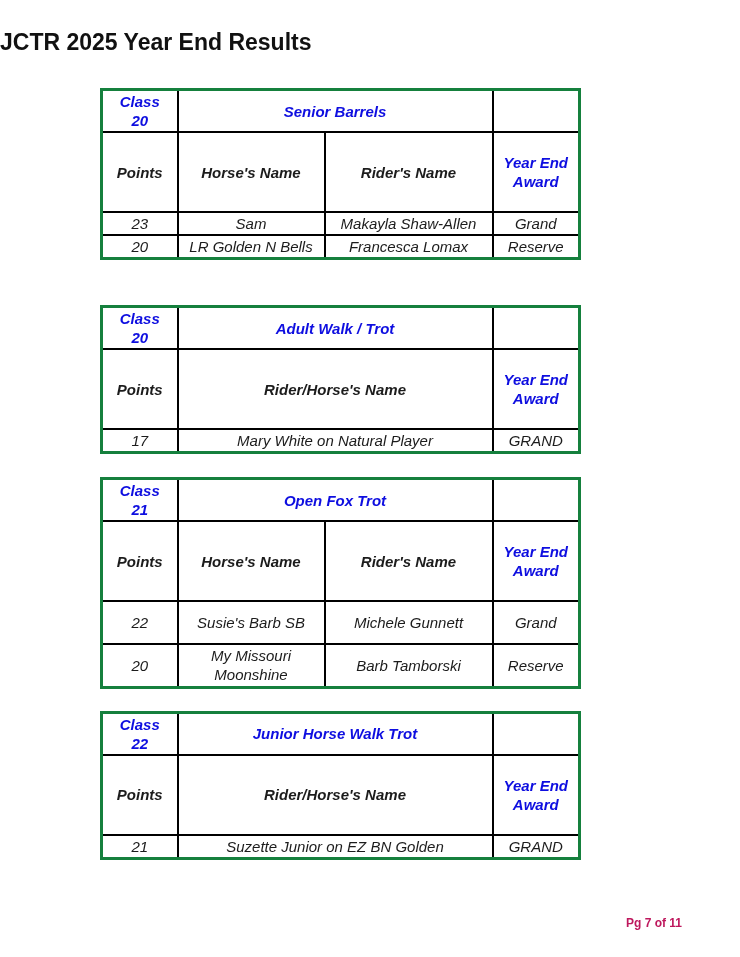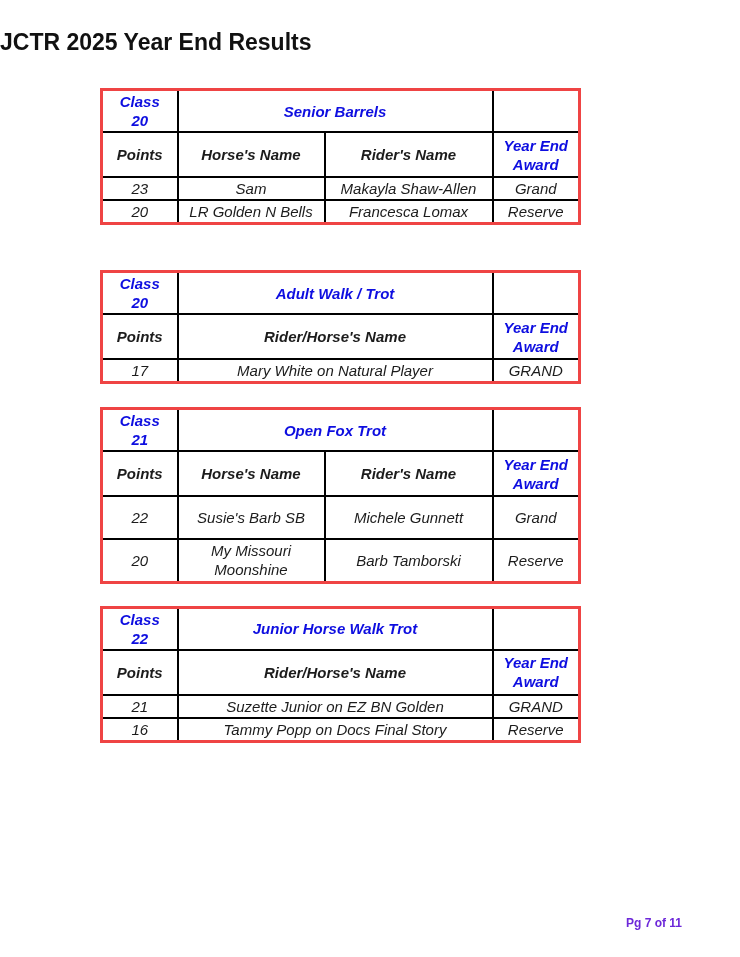--- a/index.html
+++ b/index.html
@@ -18,21 +18,21 @@
     font-weight: bold;
     line-height: 27px;
     color: #111111;
   }
 
   table.results {
     border-collapse: collapse;
     table-layout: fixed;
     width: 478px;
     margin-left: 100px;
-    border: 3px solid #ef4444;
+    border: 3px solid #15803d;
   }
   table.results td {
     border: 2px solid #000000;
     text-align: center;
     vertical-align: middle;
     font-size: 15px;
     line-height: 19px;
     padding: 1px 3px;
     overflow: hidden;
   }
@@ -41,35 +41,35 @@
   .t3 { margin-top: 23px; }
   .t4 { margin-top: 22px; }
 
   col.c-points { width: 76px; }
   col.c-horse  { width: 147px; }
   col.c-rider  { width: 168px; }
   col.c-award  { width: 87px; }
   col.c-wide   { width: 315px; }
 
   tr.row-class  { height: 42px; }
-  tr.row-header { height: 45px; }
+  tr.row-header { height: 80px; }
   tr.row-data   { height: 22px; font-style: italic; }
   .t3 tr.row-data { height: 43px; }
 
   .blue { color: #0e0ee0; }
   .bi { font-weight: bold; font-style: italic; }
   .class-line { display: block; line-height: 19px; }
 
   .page-footer {
     position: absolute;
     top: 916px;
     right: 58px;
     font-size: 12px;
     font-weight: bold;
-    color: #6d28d9;
+    color: #be185d;
   }
 </style>
 </head>
 <body>
 
 <div class="page-title">JCTR 2025 Year End Results</div>
 
 <table class="results t1">
   <colgroup>
       <col class="c-points">
@@ -190,21 +190,16 @@
   <tr class="row-header">
     <td class="bi">Points</td>
     <td class="bi">Rider/Horse's Name</td>
     <td class="bi blue">Year End Award</td>
   </tr>
   <tr class="row-data">
     <td>21</td>
     <td>Suzette Junior on EZ BN Golden</td>
     <td>GRAND</td>
   </tr>
-  <tr class="row-data">
-    <td>16</td>
-    <td>Tammy Popp on Docs Final Story</td>
-    <td>Reserve</td>
-  </tr>
 </tbody>
   </table>
 
 <div class="page-footer">Pg 7 of 11</div>
 
 </body></html>

